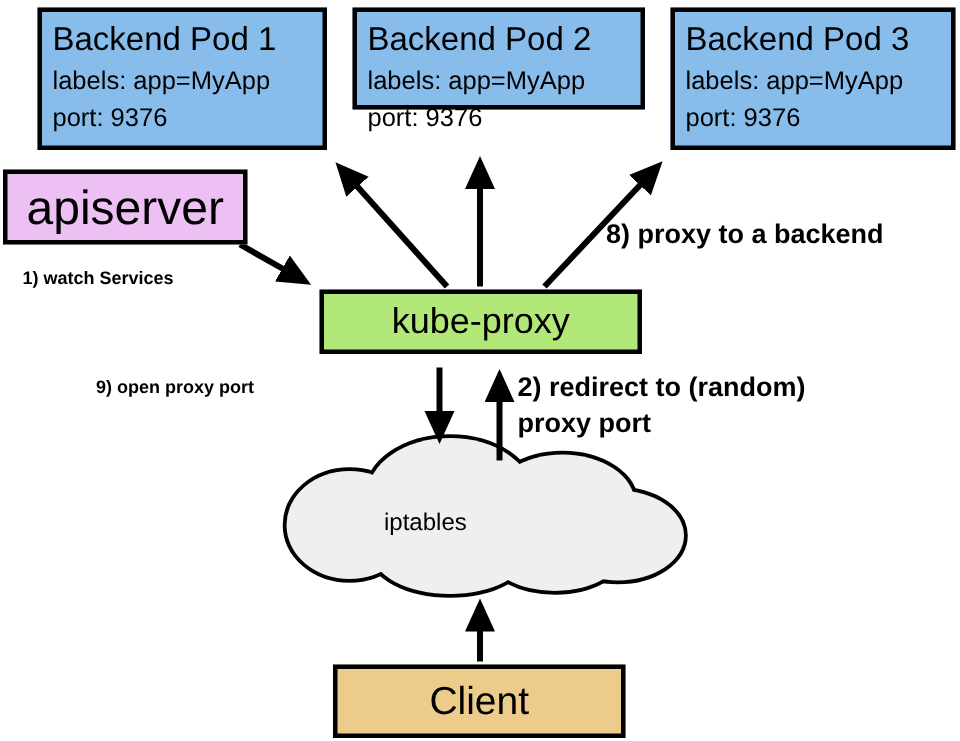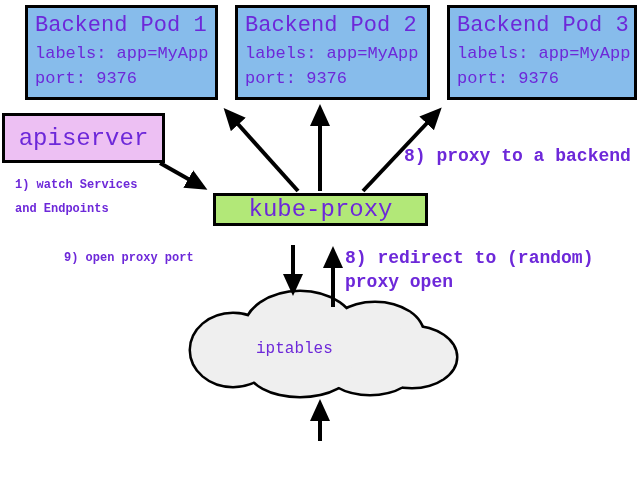--- a/index.html
+++ b/index.html
@@ -1,22 +1,22 @@
 <!DOCTYPE html>
 <html style="--pod-fill: #87BCEB; --apiserver-fill: #EDC0F3; --kubeproxy-fill: #B2E878; --client-fill: #EDCB8B; --cloud-fill: #EFEFEF; --stroke: #000000; --background: #FFFFFF;"><head>
 <meta charset="utf-8">
 <style>
   html, body { margin: 0; padding: 0; background: #fff; }
   .stage {
     position: relative;
     width: 640px;
     height: 494px;
     background: var(--background, #fff);
-    font-family: Liberation Mono, monospace;
-    color: #6d28d9;
+    font-family: Liberation Sans, sans-serif;
+    color: #000000;
     overflow: hidden;
   }
   .layer {
     position: absolute;
     left: 0; top: 0;
     width: 640px; height: 494px;
   }
   .box {
     position: absolute;
     border: 3px solid var(--stroke, #000);
@@ -34,21 +34,21 @@
   .pod .pod-line {
     font-size: 17px;
     line-height: 25px;
     white-space: nowrap;
   }
   .center-label {
     display: flex;
     align-items: center;
     justify-content: center;
   }
-  .apiserver { background: var(--apiserver-fill); font-size: 24px; }
+  .apiserver { background: var(--apiserver-fill); font-size: 32px; }
   .kubeproxy { background: var(--kubeproxy-fill); font-size: 24px; }
   .client    { background: var(--client-fill);    font-size: 26px; }
   .ann {
     position: absolute;
     font-weight: bold;
     line-height: 24px;
     white-space: nowrap;
   }
   .ann-sm { font-size: 12px; }
   .ann-lg { font-size: 18px; }
@@ -100,55 +100,57 @@
     <line class="arrow" x1="333" y1="307" x2="333" y2="266" marker-end="url(#ah)"></line>
     <line class="arrow" x1="320" y1="441" x2="320" y2="419" marker-end="url(#ah)"></line>
   </svg>
 
   <div class="box pod" style="left:25px; top:5px; width:193px; height:95px;">
     <div class="pod-title">Backend Pod 1</div>
     <div class="pod-line">labels: app=MyApp</div>
     <div class="pod-line">port: 9376</div>
   </div>
 
-  <div class="box pod" style="left:235px; top:5px; width:195px; height:95px;">
+  <div class="box pod" style="left:235px; top:5px; width:195px; height:68px;">
     <div class="pod-title">Backend Pod 2</div>
     <div class="pod-line">labels: app=MyApp</div>
     <div class="pod-line">port: 9376</div>
   </div>
 
   <div class="box pod" style="left:447px; top:5px; width:190px; height:95px;">
     <div class="pod-title">Backend Pod 3</div>
     <div class="pod-line">labels: app=MyApp</div>
     <div class="pod-line">port: 9376</div>
   </div>
 
   <div class="box center-label apiserver" style="left:2px; top:113px; width:163px; height:50px;">
     <span>apiserver</span>
   </div>
 
-  <div class="box center-label kubeproxy" style="left:213px; top:193px; width:215px; height:33px;">
+  <div class="box center-label kubeproxy" style="left:213px; top:193px; width:215px; height:43px;">
     <span>kube-proxy</span>
   </div>
 
+  <div class="box center-label client" style="left:222px; top:443px; width:195px; height:49px;">
+    <span>Client</span>
+  </div>
 
   <div class="iptables-label">iptables</div>
 
   <div class="ann ann-sm" style="left:15px; top:173px;">
     <div>1) watch Services</div>
-    <div>and Endpoints</div>
   </div>
 
   <div class="ann ann-sm" style="left:64px; top:246px;">
     <div>9) open proxy port</div>
   </div>
 
 
   <div class="ann ann-lg" style="left:345px; top:246px;">
-    <div>8) redirect to (random)</div>
-    <div>proxy open</div>
+    <div>2) redirect to (random)</div>
+    <div>proxy port</div>
   </div>
 
   <div class="ann ann-lg" style="left:404px; top:144px;">
     <div>8) proxy to a backend</div>
   </div>
 
 </div>
 
 </body></html>

